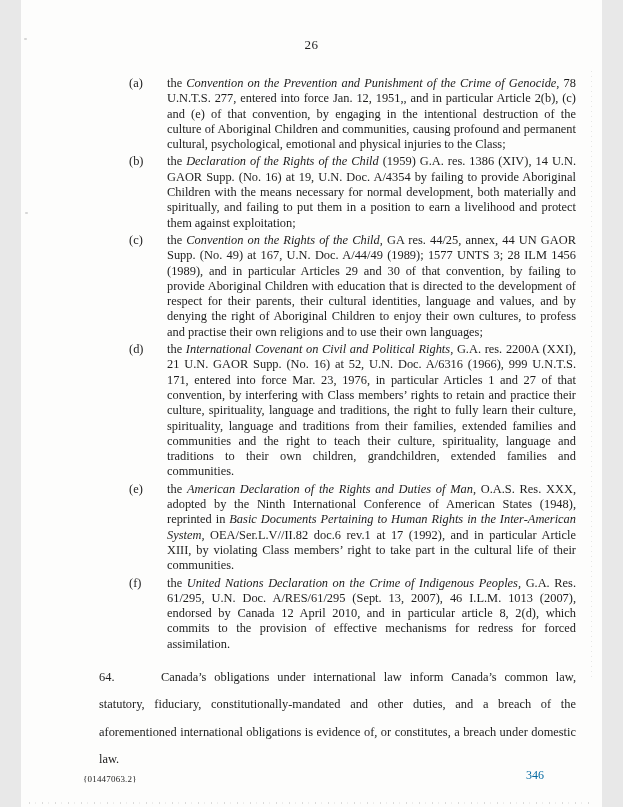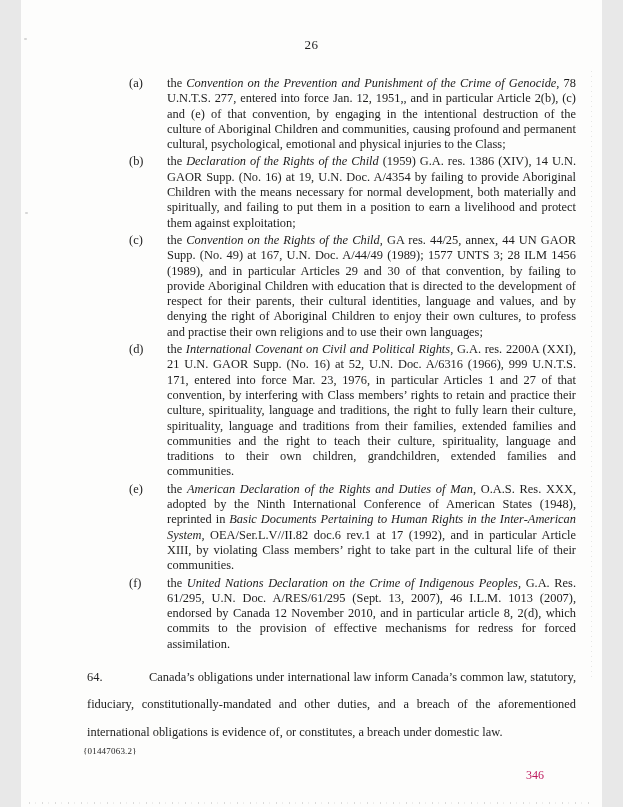--- a/index.html
+++ b/index.html
@@ -24,35 +24,35 @@
     display:flex;
     margin-left:46px;
     margin-bottom:2px;
     font-size:12.4px;
     line-height:15.3px;
   }
   .item-label { flex:0 0 38px; }
   .item-body  { flex:1 1 auto; text-align:justify; }
   .item-body em { }
   .para64 {
-    margin:12px 0 0 4px;
+    margin:12px 0 0 16px;
     font-size:12.4px;
     line-height:27.5px;
     text-align:justify;
   }
   .para-num { display:inline-block; width:62px; }
   .footer-stamp {
     margin-top:0;
     font-size:9px;
     letter-spacing:0.2px;
     color:#262626;
   }
   .pageno-bottom {
     position:absolute; top:768px; right:58px;
-    font-size:12px; color:#be185d;
+    font-size:12px; color:#0369a1;
   }
   
   .noise-bottom {
     position:absolute; left:8px; right:8px; bottom:3px; height:2px;
     background:repeating-linear-gradient(90deg, rgba(60,60,60,0.18) 0 1px, transparent 1px 6px, rgba(90,90,90,0.10) 6px 7px, transparent 7px 13px);
   }
   .noise-right {
     position:absolute; top:70px; bottom:130px; right:10px; width:1px;
     background:repeating-linear-gradient(0deg, rgba(90,90,90,0.14) 0 1px, transparent 1px 5px);
   }
@@ -87,21 +87,21 @@
         <div class="list-item">
           <span class="item-label">(d)</span>
           <div class="item-body"><span>the </span><em>International Covenant on Civil and Political Rights</em><span>, G.A. res. 2200A (XXI), 21 U.N. GAOR Supp. (No. 16) at 52, U.N. Doc. A/6316 (1966), 999 U.N.T.S. 171, entered into force Mar. 23, 1976, in particular Articles 1 and 27 of that convention, by interfering with Class members’ rights to retain and practice their culture, spirituality, language and traditions, the right to fully learn their culture, spirituality, language and traditions from their families, extended families and communities and the right to teach their culture, spirituality, language and traditions to their own children, grandchildren, extended families and communities.</span></div>
         </div>
         <div class="list-item">
           <span class="item-label">(e)</span>
           <div class="item-body"><span>the </span><em>American Declaration of the Rights and Duties of Man</em><span>, O.A.S. Res. XXX, adopted by the Ninth International Conference of American States (1948), reprinted in </span><em>Basic Documents Pertaining to Human Rights in the Inter-American System,</em><span> OEA/Ser.L.V//II.82 doc.6 rev.1 at 17 (1992), and in particular Article XIII, by violating Class members’ right to take part in the cultural life of their communities.</span></div>
         </div>
         <div class="list-item">
           <span class="item-label">(f)</span>
-          <div class="item-body"><span>the </span><em>United Nations Declaration on the Crime of Indigenous Peoples,</em><span> G.A. Res. 61/295, U.N. Doc. A/RES/61/295 (Sept. 13, 2007), 46 I.L.M. 1013 (2007), endorsed by Canada 12 November 2010, and in particular article 8, 2(d), which commits to the provision of effective mechanisms for redress for forced assimilation.</span></div>
+          <div class="item-body"><span>the </span><em>United Nations Declaration on the Crime of Indigenous Peoples,</em><span> G.A. Res. 61/295, U.N. Doc. A/RES/61/295 (Sept. 13, 2007), 46 I.L.M. 1013 (2007), endorsed by Canada 12 April 2010, and in particular article 8, 2(d), which commits to the provision of effective mechanisms for redress for forced assimilation.</span></div>
         </div>
       </section>
 
     <p class="para64">
       <span class="para-num">64.</span><span>Canada’s obligations under international law inform Canada’s common law, statutory, fiduciary, constitutionally-mandated and other duties, and a breach of the aforementioned international obligations is evidence of, or constitutes, a breach under domestic law.</span>
     </p>
 
     <div class="footer-stamp">{01447063.2}</div>
   </main>
 

